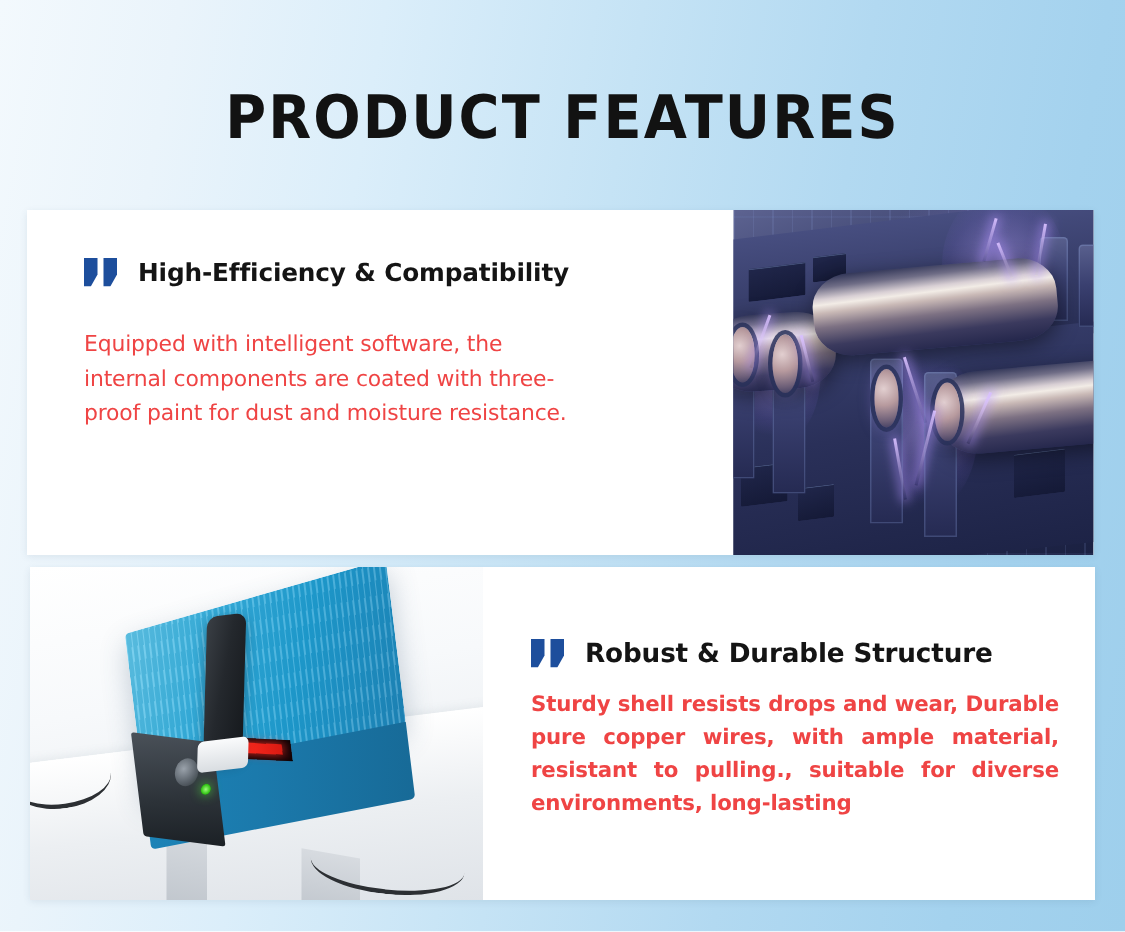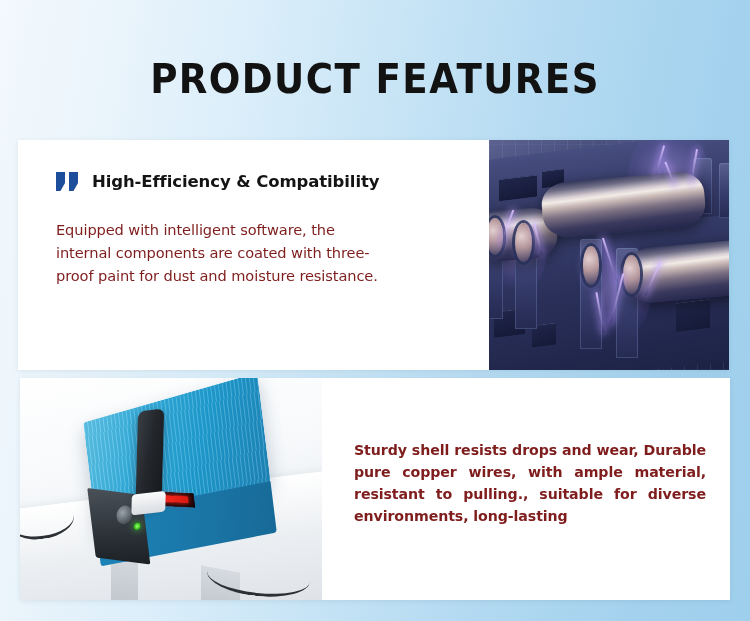--- a/index.html
+++ b/index.html
@@ -112,21 +112,21 @@
 
   .card-two .card-heading {
     font-size: 17.5px;
   }
 
   
   .card-body {
     font-family: "DejaVu Sans", "Liberation Sans", sans-serif;
     font-size: 14.6px;
     line-height: 23px;
-    color: #7f1d1d;
+    color: #ef4444;
     letter-spacing: -0.1px;
   }
 
   .card-one .card-body {
     margin-top: 26px;
     width: 322px;
   }
 
   .card-two .card-body {
     margin-top: 13px;
@@ -449,17 +449,26 @@
         <div class="connector"></div>
         <div class="led-green"></div>
         <div class="led"></div>
         <div class="handle">
           <div class="handle-foot"></div>
         </div>
       </div>
     </div>
 
     <div class="card-text">
+      <div class="heading-row">
+        <span class="quote-icon">
+          <svg width="25" height="19" viewBox="0 0 25 19" xmlns="http://www.w3.org/2000/svg">
+            <path d="M0 0 H9 V11 L4.5 19 L0 19 Z" fill="#1d4e9c"></path>
+            <path d="M13 0 H22 V11 L17.5 19 L13 19 Z" fill="#1d4e9c"></path>
+          </svg>
+        </span>
+        <span class="card-heading">Robust &amp; Durable Structure</span>
+      </div>
       <p class="card-body">Sturdy shell resists drops and wear, Durable pure copper wires, with ample material, resistant to pulling., suitable for diverse environments, long-lasting</p>
     </div>
   </div>
 
 </div>
 
 </body></html>

